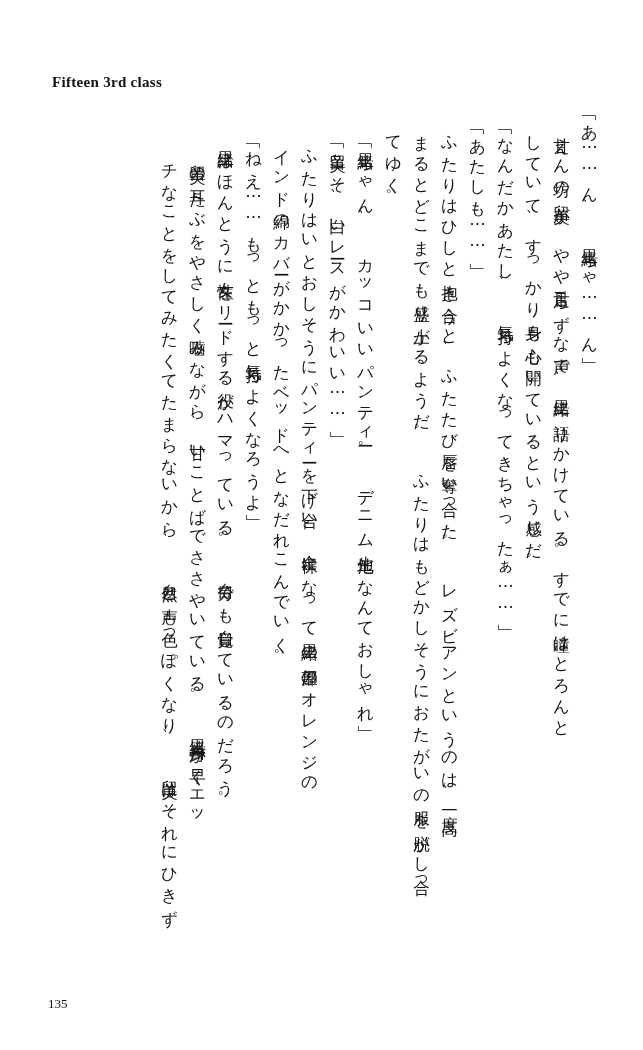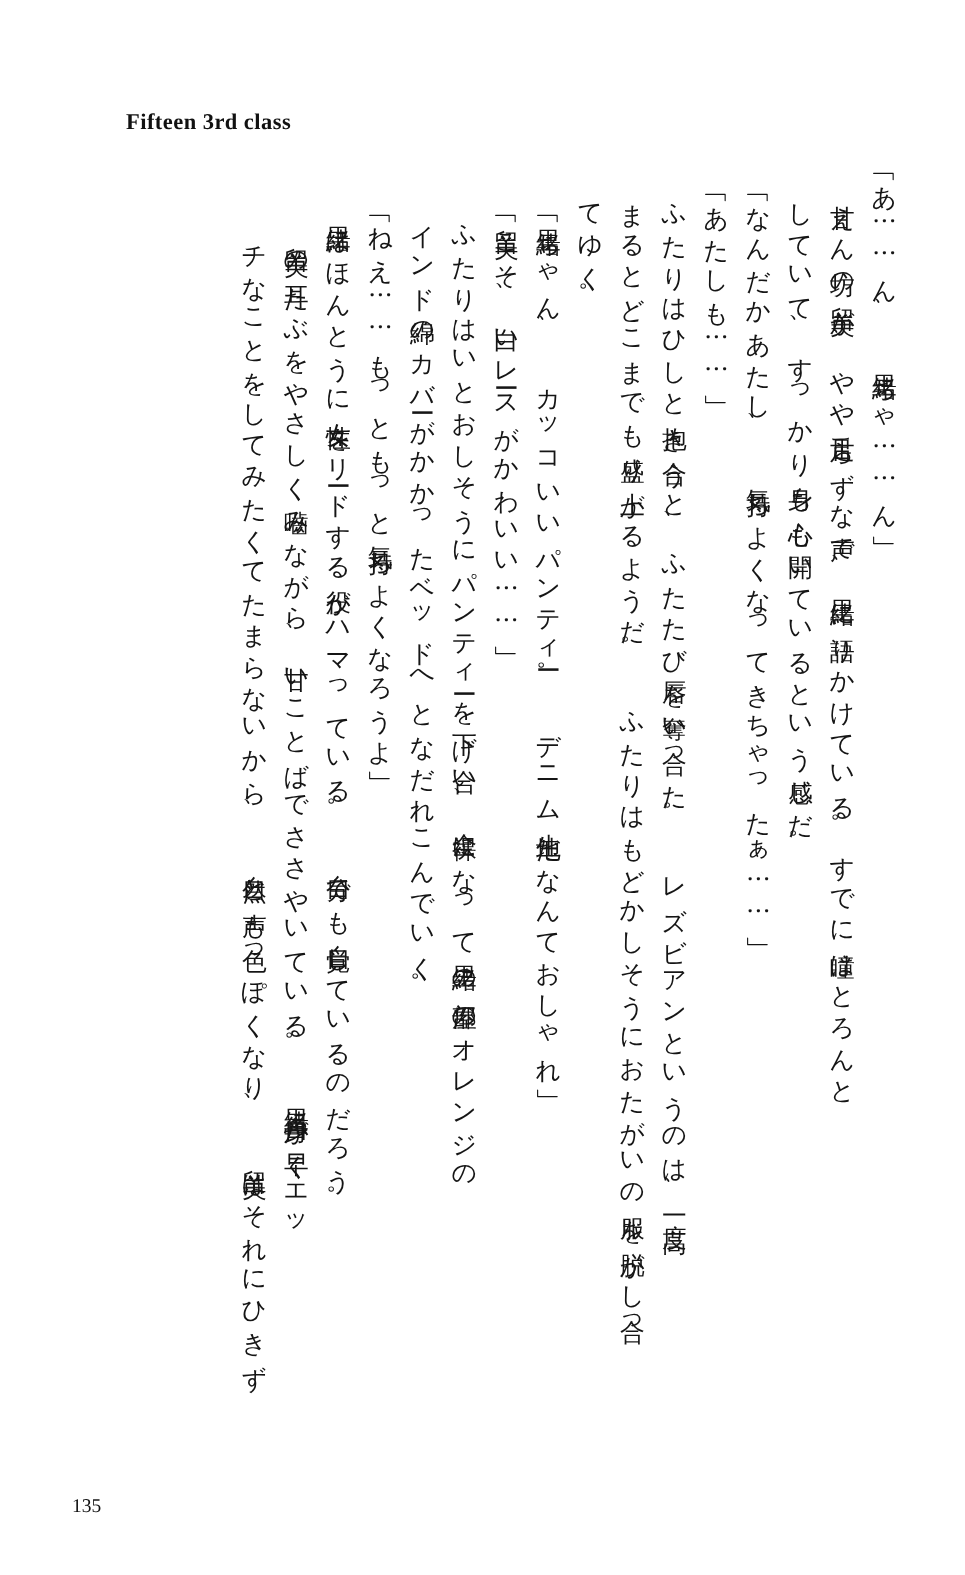--- a/index.html
+++ b/index.html
@@ -29,21 +29,20 @@
   .running-head {
     position: absolute;
     left: 52px;
     top: 74px;
     font-family: "Liberation Serif", serif;
     font-size: 15px;
     font-weight: 700;
     letter-spacing: 0.3px;
     color: #111111;
     white-space: nowrap;
-    margin-left: 32px;
   }
 
   
   .vtext {
     position: absolute;
     right: 46px;
     top: 110px;
     width: 505px;
     height: 870px;
     display: flex;

